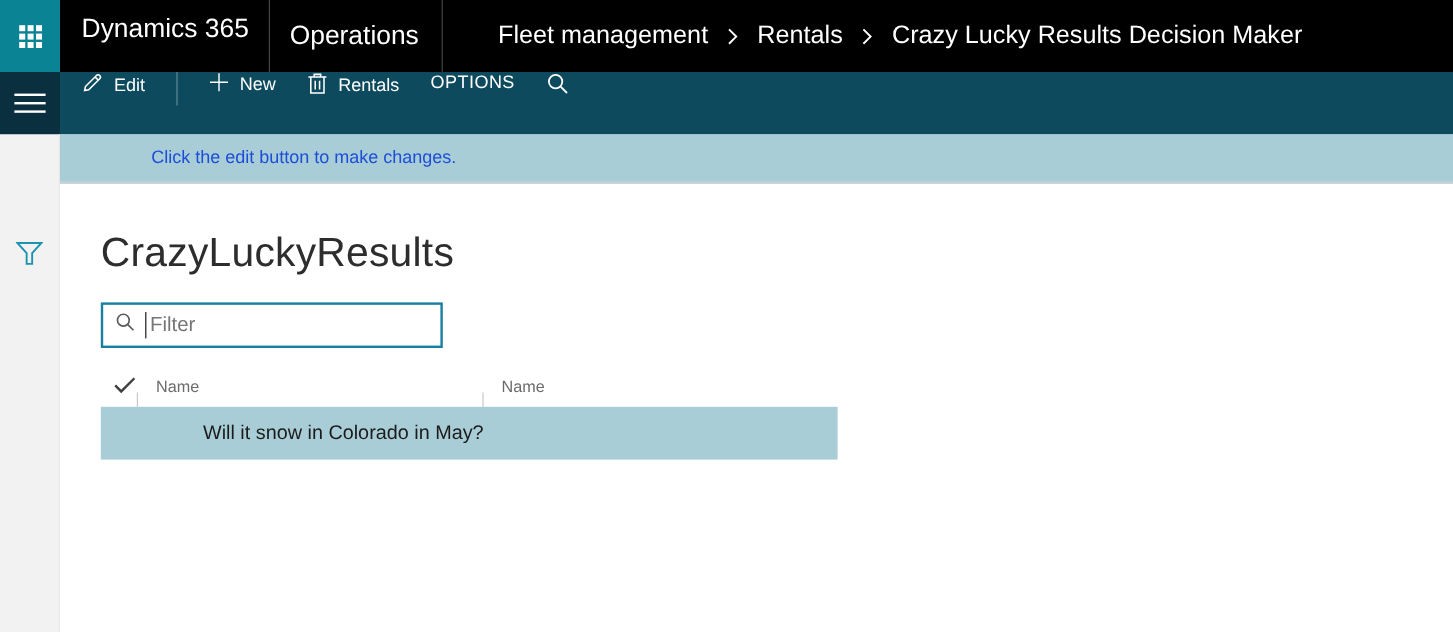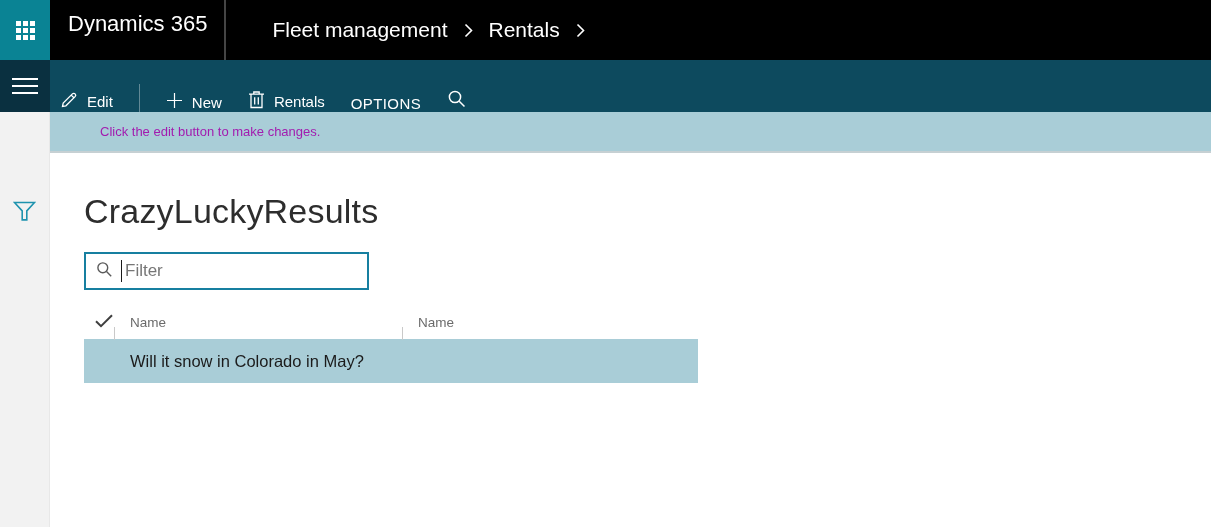--- a/index.html
+++ b/index.html
@@ -20,43 +20,43 @@
   .breadcrumb { display:flex; align-items:center; gap:16px; padding-left:46px; font-size:21px; }
   .crumb { cursor:pointer; white-space:nowrap; }
   .chev { display:flex; align-items:center; }
   
   .toolbar { display:flex; align-items:stretch; height:52px; background:#0d4a5e; color:#fff; }
   .nav-strip { width:50px; flex:none; background:#0a3040; border:none; cursor:pointer;
     display:flex; align-items:center; justify-content:center; }
   .burger { width:26px; }
   .burger i { display:block; height:2px; background:#fff; }
   .burger i + i { margin-top:5px; }
-  .toolbar-inner { display:flex; align-items:flex-end; padding-left:10px; gap:26px; flex:1; }
+  .toolbar-inner { display:flex; align-items:flex-start; padding-left:18px; gap:26px; flex:1; }
   .tbtn { display:flex; align-items:center; gap:9px; background:none; border:none; color:#fff;
     font-size:15px; font-family:inherit; cursor:pointer; }
   .tsep { width:1px; height:28px; background:rgba(255,255,255,.35); }
   .options-btn { letter-spacing:.4px; }
   
   .notifbar { margin-left:50px; height:41px; background:#a9cdd7; display:flex; align-items:center;
-    padding-left:50px; font-size:13px; color:#a21caf; border-bottom:2px solid #c6d0d3; }
+    padding-left:76px; font-size:15px; color:#1d4ed8; border-bottom:2px solid #c6d0d3; }
   
   .sidebar { position:absolute; left:0; top:112px; bottom:0; width:50px; background:#f2f2f2;
     border-right:1px solid #e8e8e8; display:flex; justify-content:flex-start; flex-direction:column; align-items:center; }
   .funnel-btn { margin-top:88px; background:none; border:none; cursor:pointer; line-height:0; }
   
   .content { margin-left:50px; padding:36px 0 0 34px; }
   .page-title { font-size:34px; font-weight:300; color:#2d2d2d; line-height:44px; letter-spacing:.2px; }
   .filterbox { margin-top:19px; width:285px; height:38px; border:2px solid #177fa0; background:#fff;
     display:flex; align-items:center; padding:0 8px 0 10px; }
   .caret { width:1px; height:22px; background:#1a1a1a; margin-left:8px; flex:none; }
   .filter-input { border:none; outline:none; flex:1; min-width:0; background:transparent;
     font-family:inherit; font-size:17px; color:#333; padding-left:3px; }
   .filter-input::placeholder { color:#767676; opacity:1; }
   
-  .grid { margin-top:16px; width:614px; }
+  .grid { margin-top:16px; width:614px;text-align:right; }
   .grid-head, .grid-row { display:grid; grid-template-columns:31px 288px 295px; align-items:center; }
   .grid-head { height:33px; }
   .th { font-size:13.5px; color:#6b6b6b; padding-left:15px; position:relative; height:100%;
     display:flex; align-items:center; cursor:pointer; }
   .th-check { padding-left:11px; }
   .colsep::after { content:""; position:absolute; right:0; bottom:-1px; width:1px; height:13px; background:#c9c9c9; }
   .grid-row { height:44px; cursor:pointer; }
   .grid-row.selected { background:#a9cdd7; }
   .td { font-size:16.5px; color:#1b1b1b; padding-left:15px; white-space:nowrap; overflow:hidden; }
 </style>
@@ -74,34 +74,38 @@
         <i></i>
         <i></i>
         <i></i>
         <i></i>
     </span>
   </button>
   <div class="brand">
     <span>Dynamics 365</span>
   </div>
   <div class="vdiv"></div>
+  <div class="suite">
+    <span>Operations</span>
+  </div>
   <div class="vdiv"></div>
   <nav class="breadcrumb">
     <span class="crumb">Fleet management</span>
     <span class="chev">
       <svg width="9" height="15" viewBox="0 0 9 15">
           <path d="M1.5 1.5 L7.5 7.5 L1.5 13.5" stroke="#fff" stroke-width="1.6" fill="none"></path>
         </svg>
     </span>
     <span class="crumb">Rentals</span>
     <span class="chev">
       <svg width="9" height="15" viewBox="0 0 9 15">
           <path d="M1.5 1.5 L7.5 7.5 L1.5 13.5" stroke="#fff" stroke-width="1.6" fill="none"></path>
         </svg>
     </span>
+    <span class="crumb">Crazy Lucky Results Decision Maker</span>
   </nav>
 </header>
 
 <div class="toolbar">
   <button class="nav-strip">
     <span class="burger">
         <i></i>
         <i></i>
         <i></i>
       </span>

